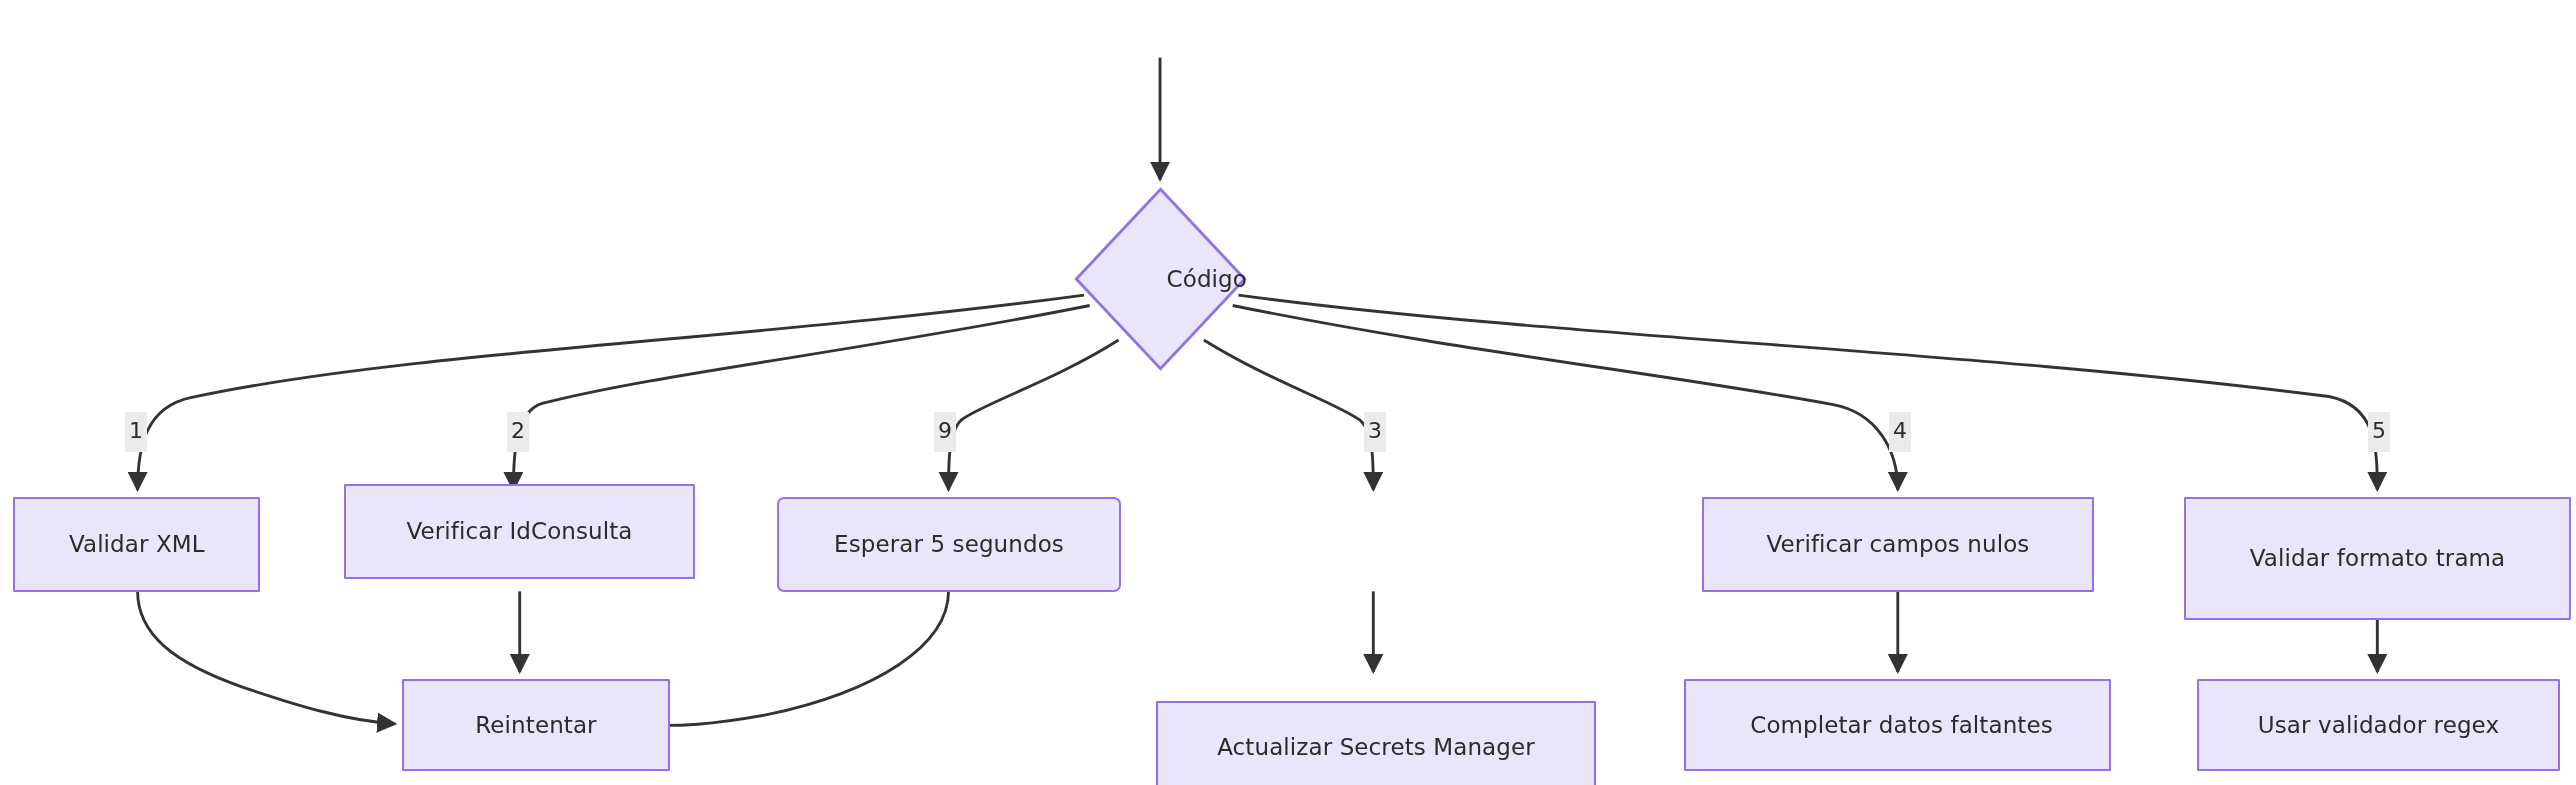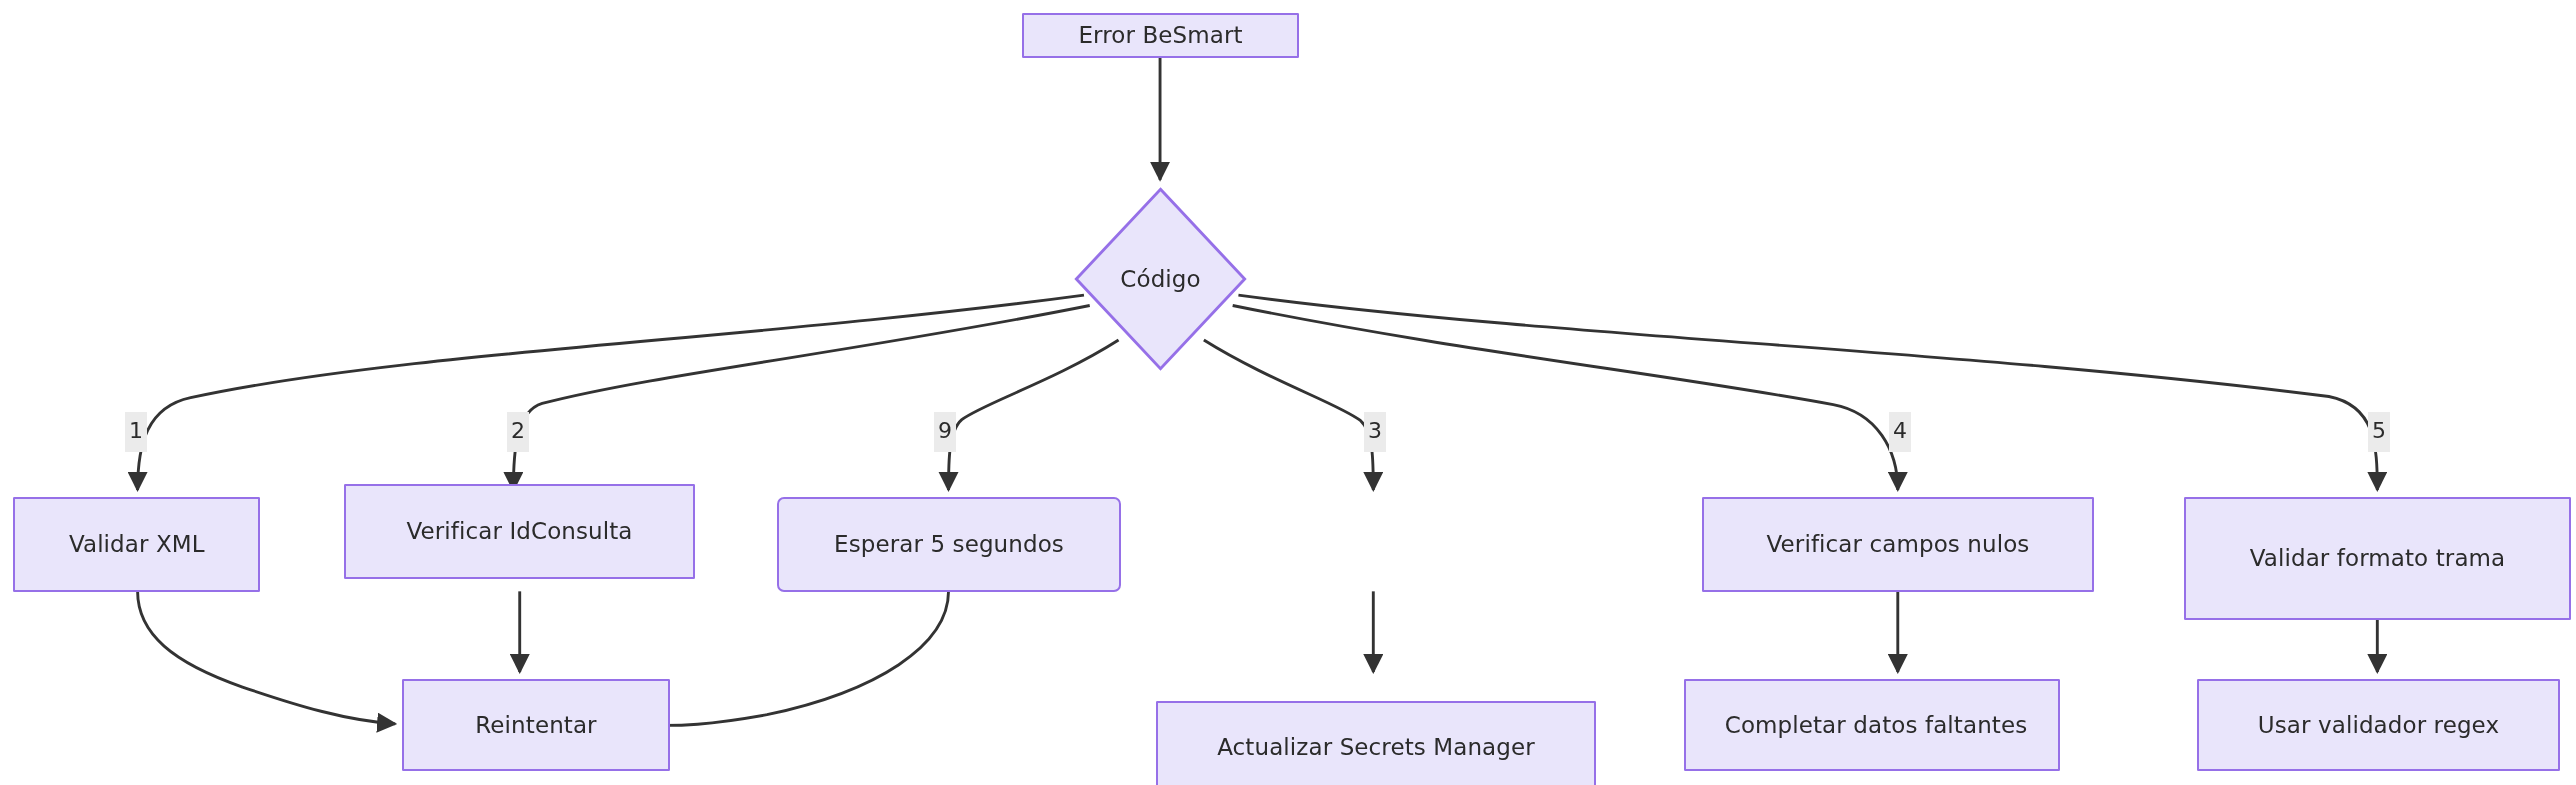--- a/index.html
+++ b/index.html
@@ -105,25 +105,22 @@
       <path d="M 1645,1026 C 1645,1120 1520,1200 1330,1240 C 1230,1258 1180,1260 1118,1258" marker-end="url(#arrow)"></path>
 
       <path d="M 2382,1026 L 2382,1166" marker-end="url(#arrow)"></path>
 
       <path d="M 3292,1026 L 3292,1166" marker-end="url(#arrow)"></path>
 
       <path d="M 4124,1026 L 4124,1166" marker-end="url(#arrow)"></path>
     </g>
   </svg>
 
-  <div class="node" style="left:1022px; top:12.7px; width:277px; height:45px;">
-    <span class="node-label">Error BeSmart</span>
-  </div>
 
-  <div class="node decision" style="left:1074px; top:187px; width:173px; height:184px;">
+  <div class="node decision" style="left:1074px; top:187px; width:173px; height:184px;justify-content:flex-end;">
     <svg class="diamond-shape" viewBox="0 0 300 320" preserveAspectRatio="none" xmlns="http://www.w3.org/2000/svg">
       <polygon points="150,4 296,160 150,316 4,160" fill="#e9e5fb" stroke="#9670e8" stroke-width="5"></polygon>
     </svg>
     <span class="node-label">Código</span>
   </div>
 
   <div class="node" style="left:13.3px; top:497px; width:247px; height:95px;">
     <span class="node-label">Validar XML</span>
   </div>
 
@@ -145,21 +142,21 @@
   </div>
 
   <div class="node" style="left:402px; top:679px; width:268px; height:92px;">
     <span class="node-label">Reintentar</span>
   </div>
 
   <div class="node" style="left:1156px; top:679px; width:440px; height:92px;margin-top:22px;">
     <span class="node-label">Actualizar Secrets Manager</span>
   </div>
 
-  <div class="node" style="left:1684px; top:679px; width:376px; height:92px;padding-left:8px;">
+  <div class="node" style="left:1684px; top:679px; width:427px; height:92px;padding-left:8px;">
     <span class="node-label">Completar datos faltantes</span>
   </div>
 
   <div class="node" style="left:2197px; top:679px; width:363px; height:92px;">
     <span class="node-label">Usar validador regex</span>
   </div>
 
   <div class="edge-label" style="left:125px; top:412px; width:22px; height:40px;">1</div>
 
   <div class="edge-label" style="left:507px; top:412px; width:22px; height:40px;">2</div>

